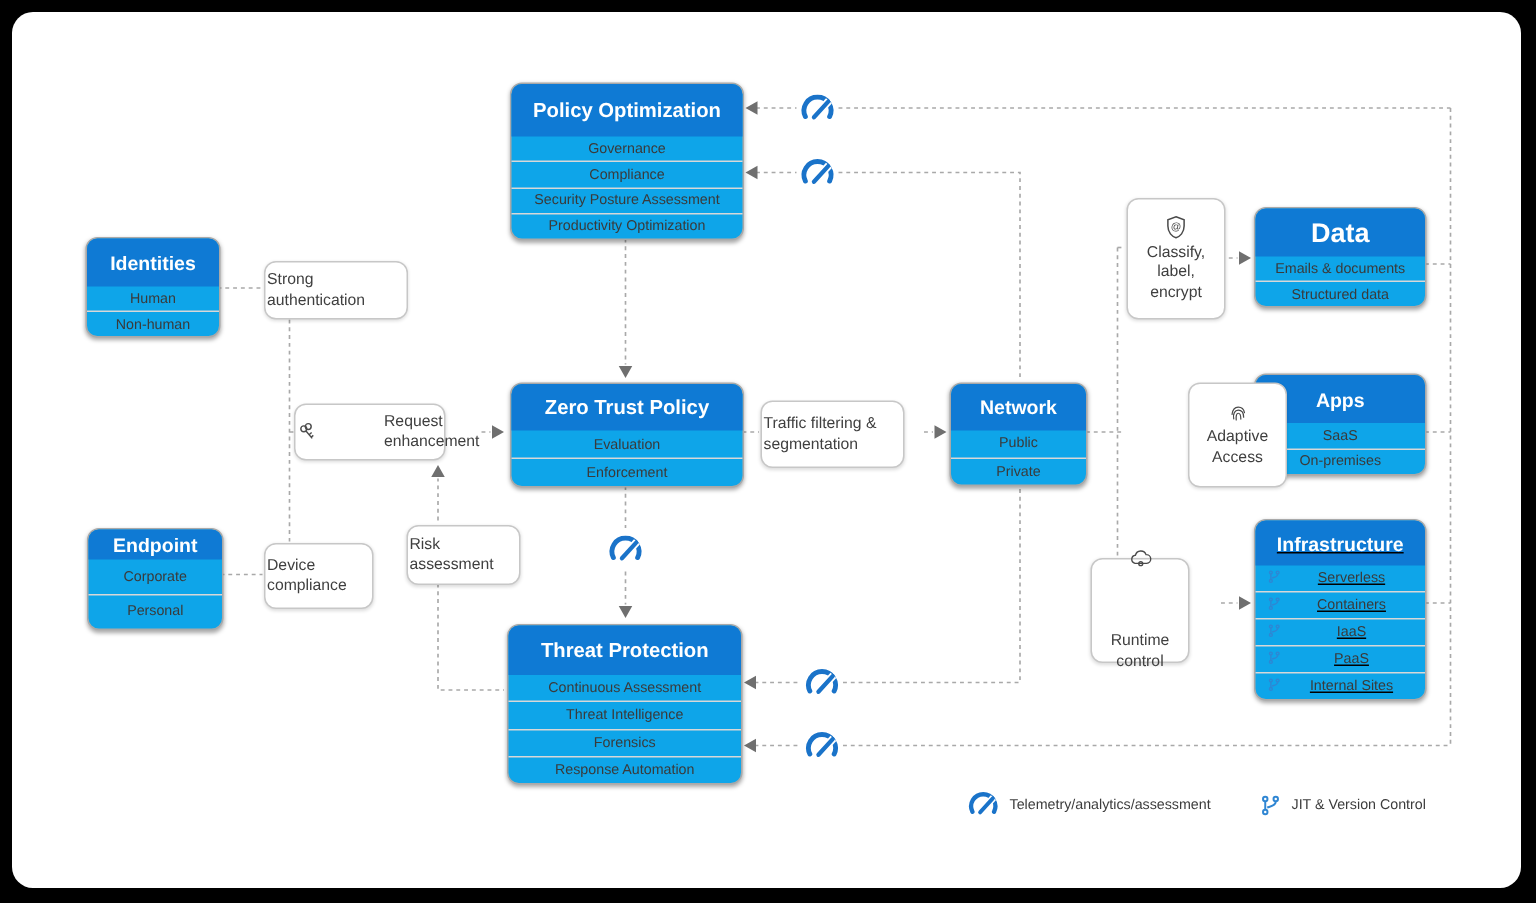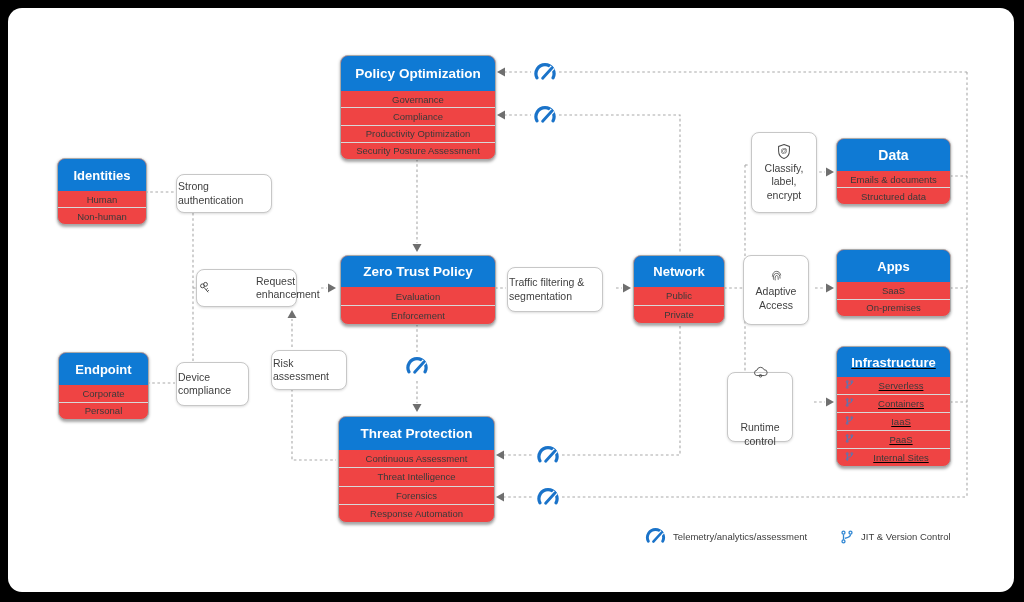--- a/index.html
+++ b/index.html
@@ -2,21 +2,21 @@
 <html><head>
 <meta charset="utf-8">
 <style>
   html,body{margin:0;padding:0;background:#000;}
   #stage{position:relative;width:1024px;height:602px;background:#000;overflow:hidden;
          font-family:"Liberation Sans",sans-serif;}
   #canvas{position:absolute;left:8px;top:8px;width:1006px;height:584px;background:#fff;border-radius:14px;}
   svg.connectors{position:absolute;left:0;top:0;pointer-events:none;}
 
   
-  .tbox{position:absolute;background:#ef4444;border:1px solid #a9a9a9;border-radius:8px;
+  .tbox{position:absolute;background:#0ea5e9;border:1px solid #a9a9a9;border-radius:8px;
         box-shadow:0 1.5px 3px rgba(0,0,0,.35);display:flex;flex-direction:column;}
   .tbox .hd{background:#0f7ad4;color:#fff;font-weight:bold;display:flex;align-items:center;
         justify-content:center;border-radius:7px 7px 0 0;flex:0 0 auto;}
   .tbox .rows{display:flex;flex-direction:column;flex:1 1 auto;}
   .tbox .row{flex:1 1 0;display:flex;align-items:center;justify-content:center;
         font-size:9.5px;color:#3a3a3a;border-top:1px solid #d8d8d8;}
   .tbox .row:first-child{border-top:none;}
   .tbox .row.iconrow{justify-content:flex-start;padding-left:8px;gap:12px;}
   .tbox .row.iconrow .lbl{flex:1;text-align:center;padding-right:14px;}
 
@@ -127,34 +127,34 @@
 
   <div class="tbox" style="left:57px;top:158px;width:88px;height:65px;">
     <div class="hd" style="height:32px;font-size:13px;">Identities</div>
     <div class="rows">
       <div class="row">Human</div>
       <div class="row">Non-human</div>
     </div>
   </div>
 
   <div class="tbox" style="left:58px;top:352px;width:89px;height:66px;">
-    <div class="hd" style="height:32px;font-size:13px;">Endpoint</div>
+    <div class="hd" style="height:20px;font-size:13px;">Endpoint</div>
     <div class="rows">
       <div class="row">Corporate</div>
       <div class="row">Personal</div>
     </div>
   </div>
 
   <div class="tbox" style="left:340px;top:55px;width:154px;height:103px;">
     <div class="hd" style="height:35px;font-size:13.5px;">Policy Optimization</div>
     <div class="rows">
       <div class="row">Governance</div>
       <div class="row">Compliance</div>
+      <div class="row">Security Posture Assessment</div>
       <div class="row">Productivity Optimization</div>
-      <div class="row">Security Posture Assessment</div>
     </div>
   </div>
 
   <div class="tbox" style="left:340px;top:255px;width:154px;height:68px;">
     <div class="hd" style="height:31px;font-size:13.5px;">Zero Trust Policy</div>
     <div class="rows">
       <div class="row">Evaluation</div>
       <div class="row">Enforcement</div>
     </div>
   </div>
@@ -171,21 +171,21 @@
 
   <div class="tbox" style="left:633px;top:255px;width:90px;height:67px;">
     <div class="hd" style="height:31px;font-size:13px;">Network</div>
     <div class="rows">
       <div class="row">Public</div>
       <div class="row">Private</div>
     </div>
   </div>
 
   <div class="tbox" style="left:836px;top:138px;width:113px;height:65px;">
-    <div class="hd" style="height:32px;font-size:14px;">Data</div>
+    <div class="hd" style="height:32px;font-size:18px;">Data</div>
     <div class="rows">
       <div class="row">Emails &amp; documents</div>
       <div class="row">Structured data</div>
     </div>
   </div>
 
   <div class="tbox" style="left:836px;top:249px;width:113px;height:66px;">
     <div class="hd" style="height:32px;font-size:13px;">Apps</div>
     <div class="rows">
       <div class="row">SaaS</div>
@@ -274,21 +274,21 @@
   <div class="mbox centered" style="left:751px;top:132px;width:60px;height:71px;">
     <span class="ic">
         <svg viewBox="0 0 20 22" width="16" height="17">
           <path d="M10,2 L17,4.5 V10 C17,15.5 13.5,19 10,20 C6.5,19 3,15.5 3,10 V4.5 Z" fill="none" stroke="#4a4a4a" stroke-width="1.3"></path>
           <text x="10" y="13.5" font-size="9" text-anchor="middle" fill="#4a4a4a" font-family="Liberation Sans,sans-serif">@</text>
         </svg>
       </span>
     <span>Classify, label, encrypt</span>
   </div>
 
-  <div class="mbox centered" style="left:743px;top:255px;width:60px;height:60px;">
+  <div class="mbox centered" style="left:792px;top:255px;width:60px;height:60px;">
     <span class="ic">
         <svg viewBox="0 0 20 20" width="15" height="15" fill="none" stroke="#4a4a4a" stroke-width="1.1" stroke-linecap="round">
           <path d="M4.5,11 C5,6.5 7,4.5 10,4.5 C13,4.5 15,6.5 15.5,9.5"></path>
           <path d="M6,15 C5,10.5 7,7.2 10,7.2 C13,7.2 14.8,9.5 14.8,13.5"></path>
           <path d="M8.2,16 C7.7,12.5 8.6,10 10,10 C11.8,10 12.3,11.5 12.3,15.2"></path>
         </svg>
       </span>
     <span>Adaptive Access</span>
   </div>
 

